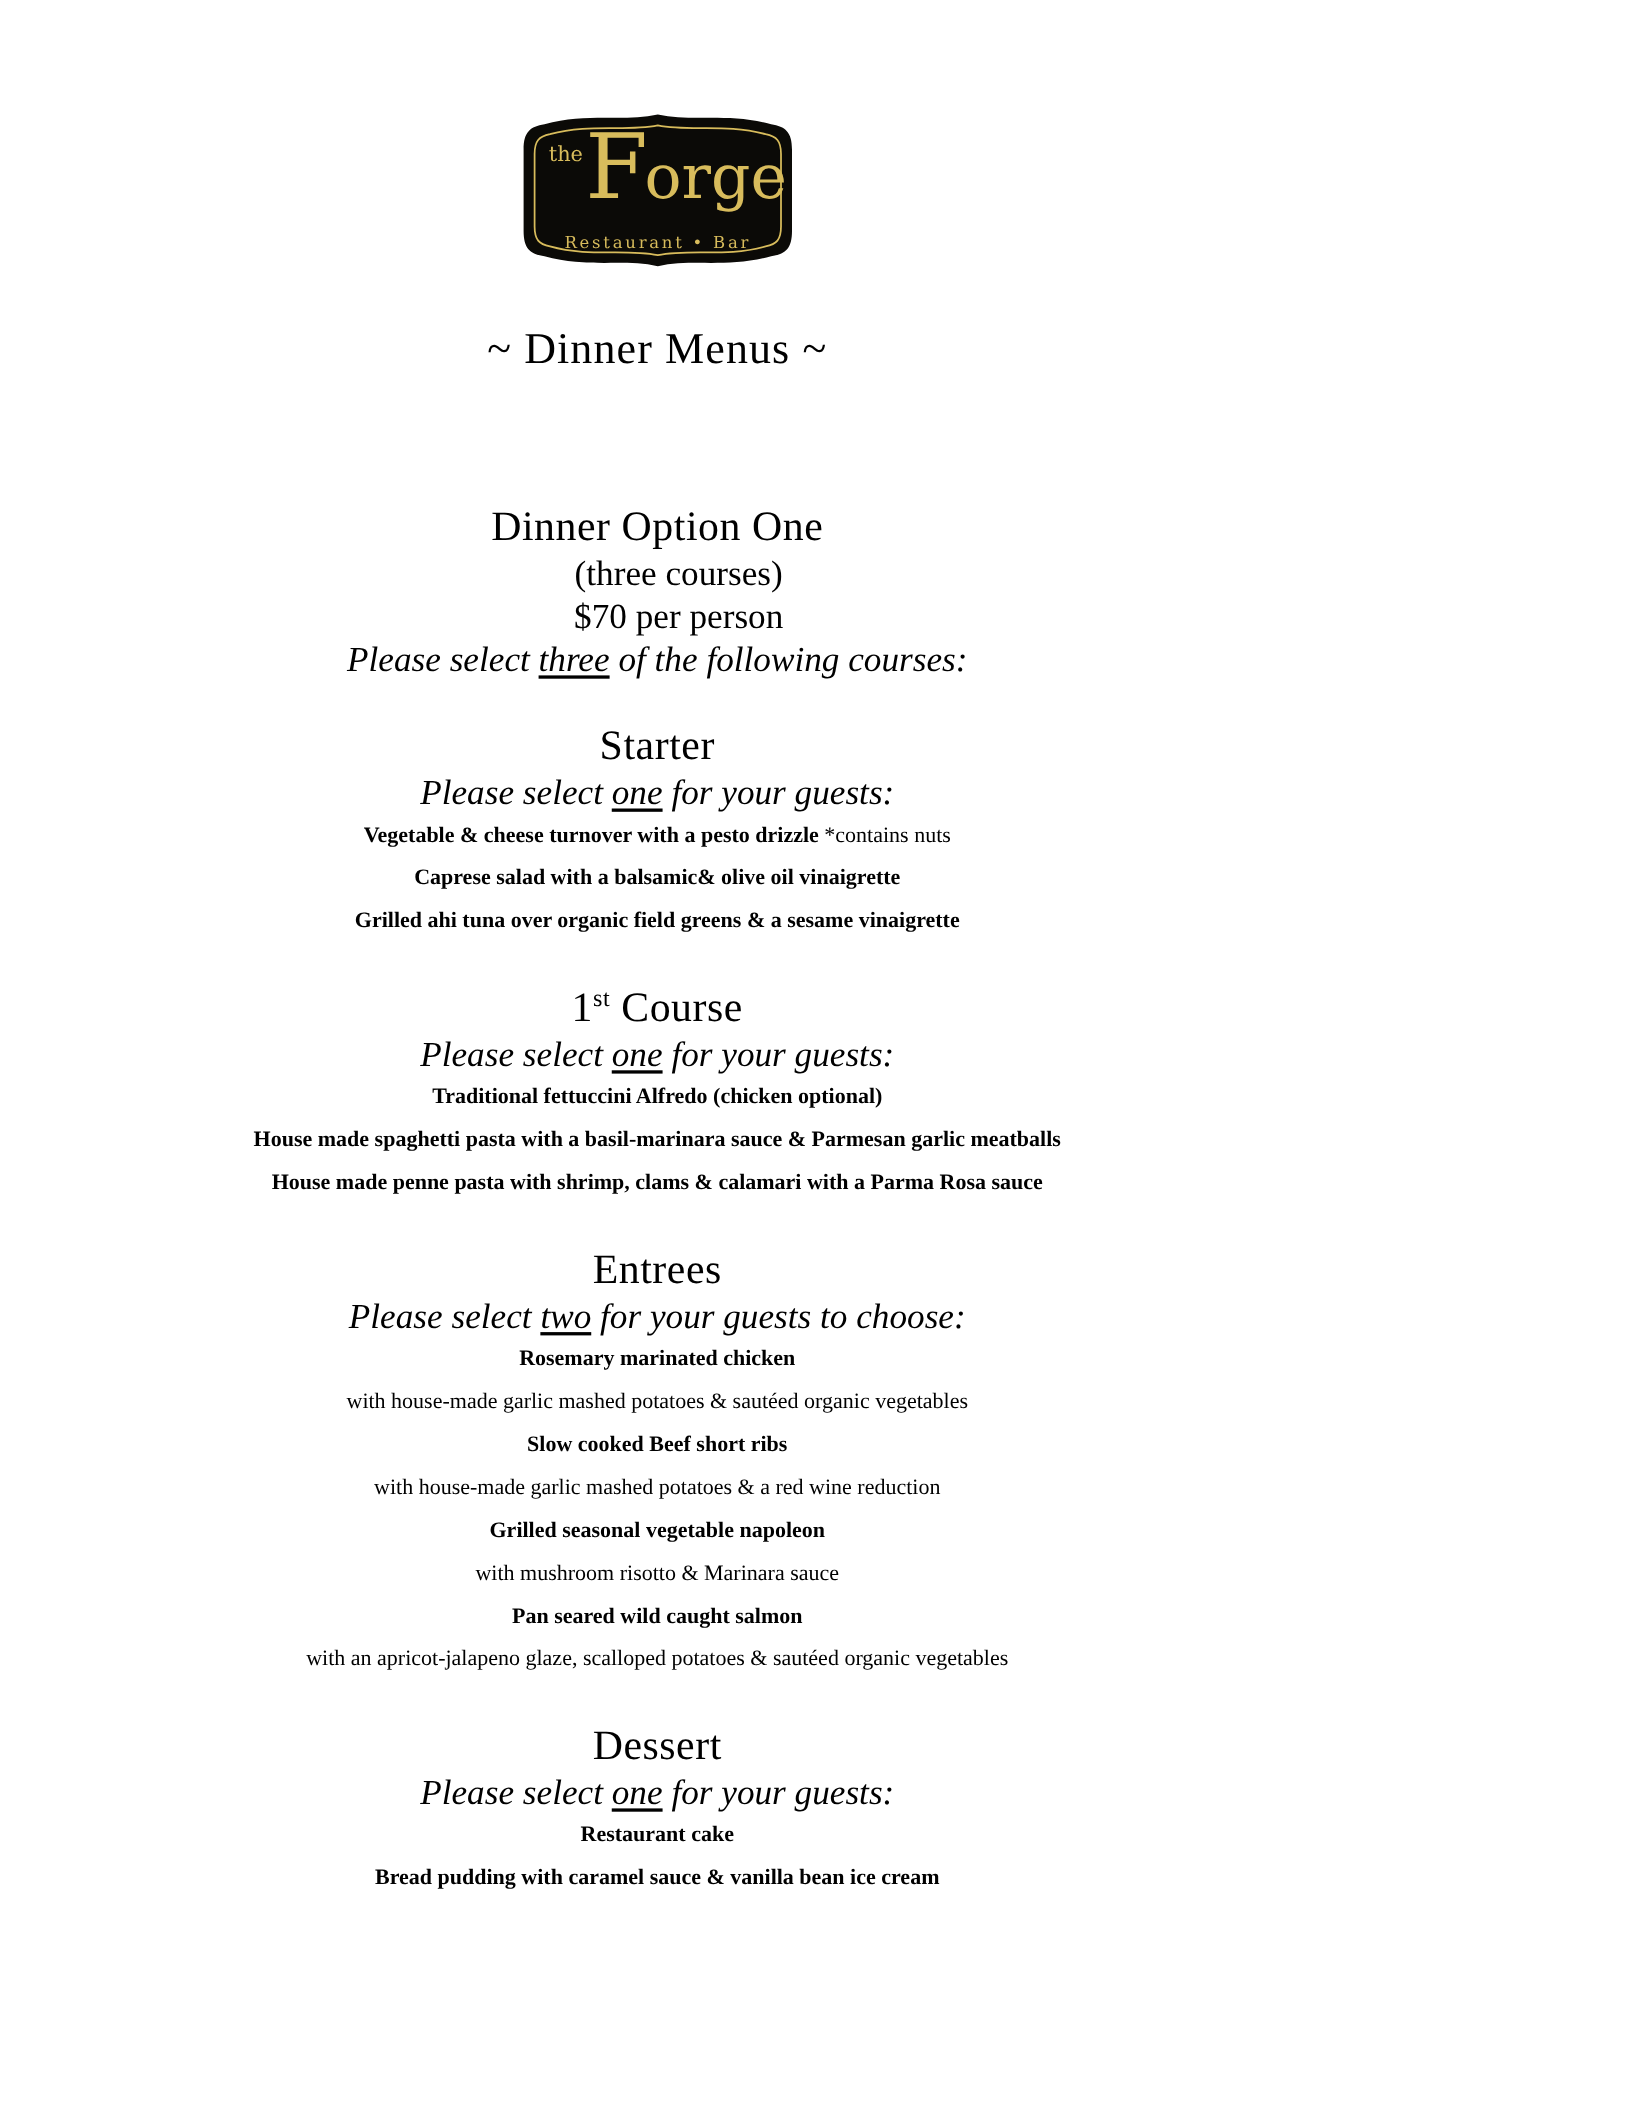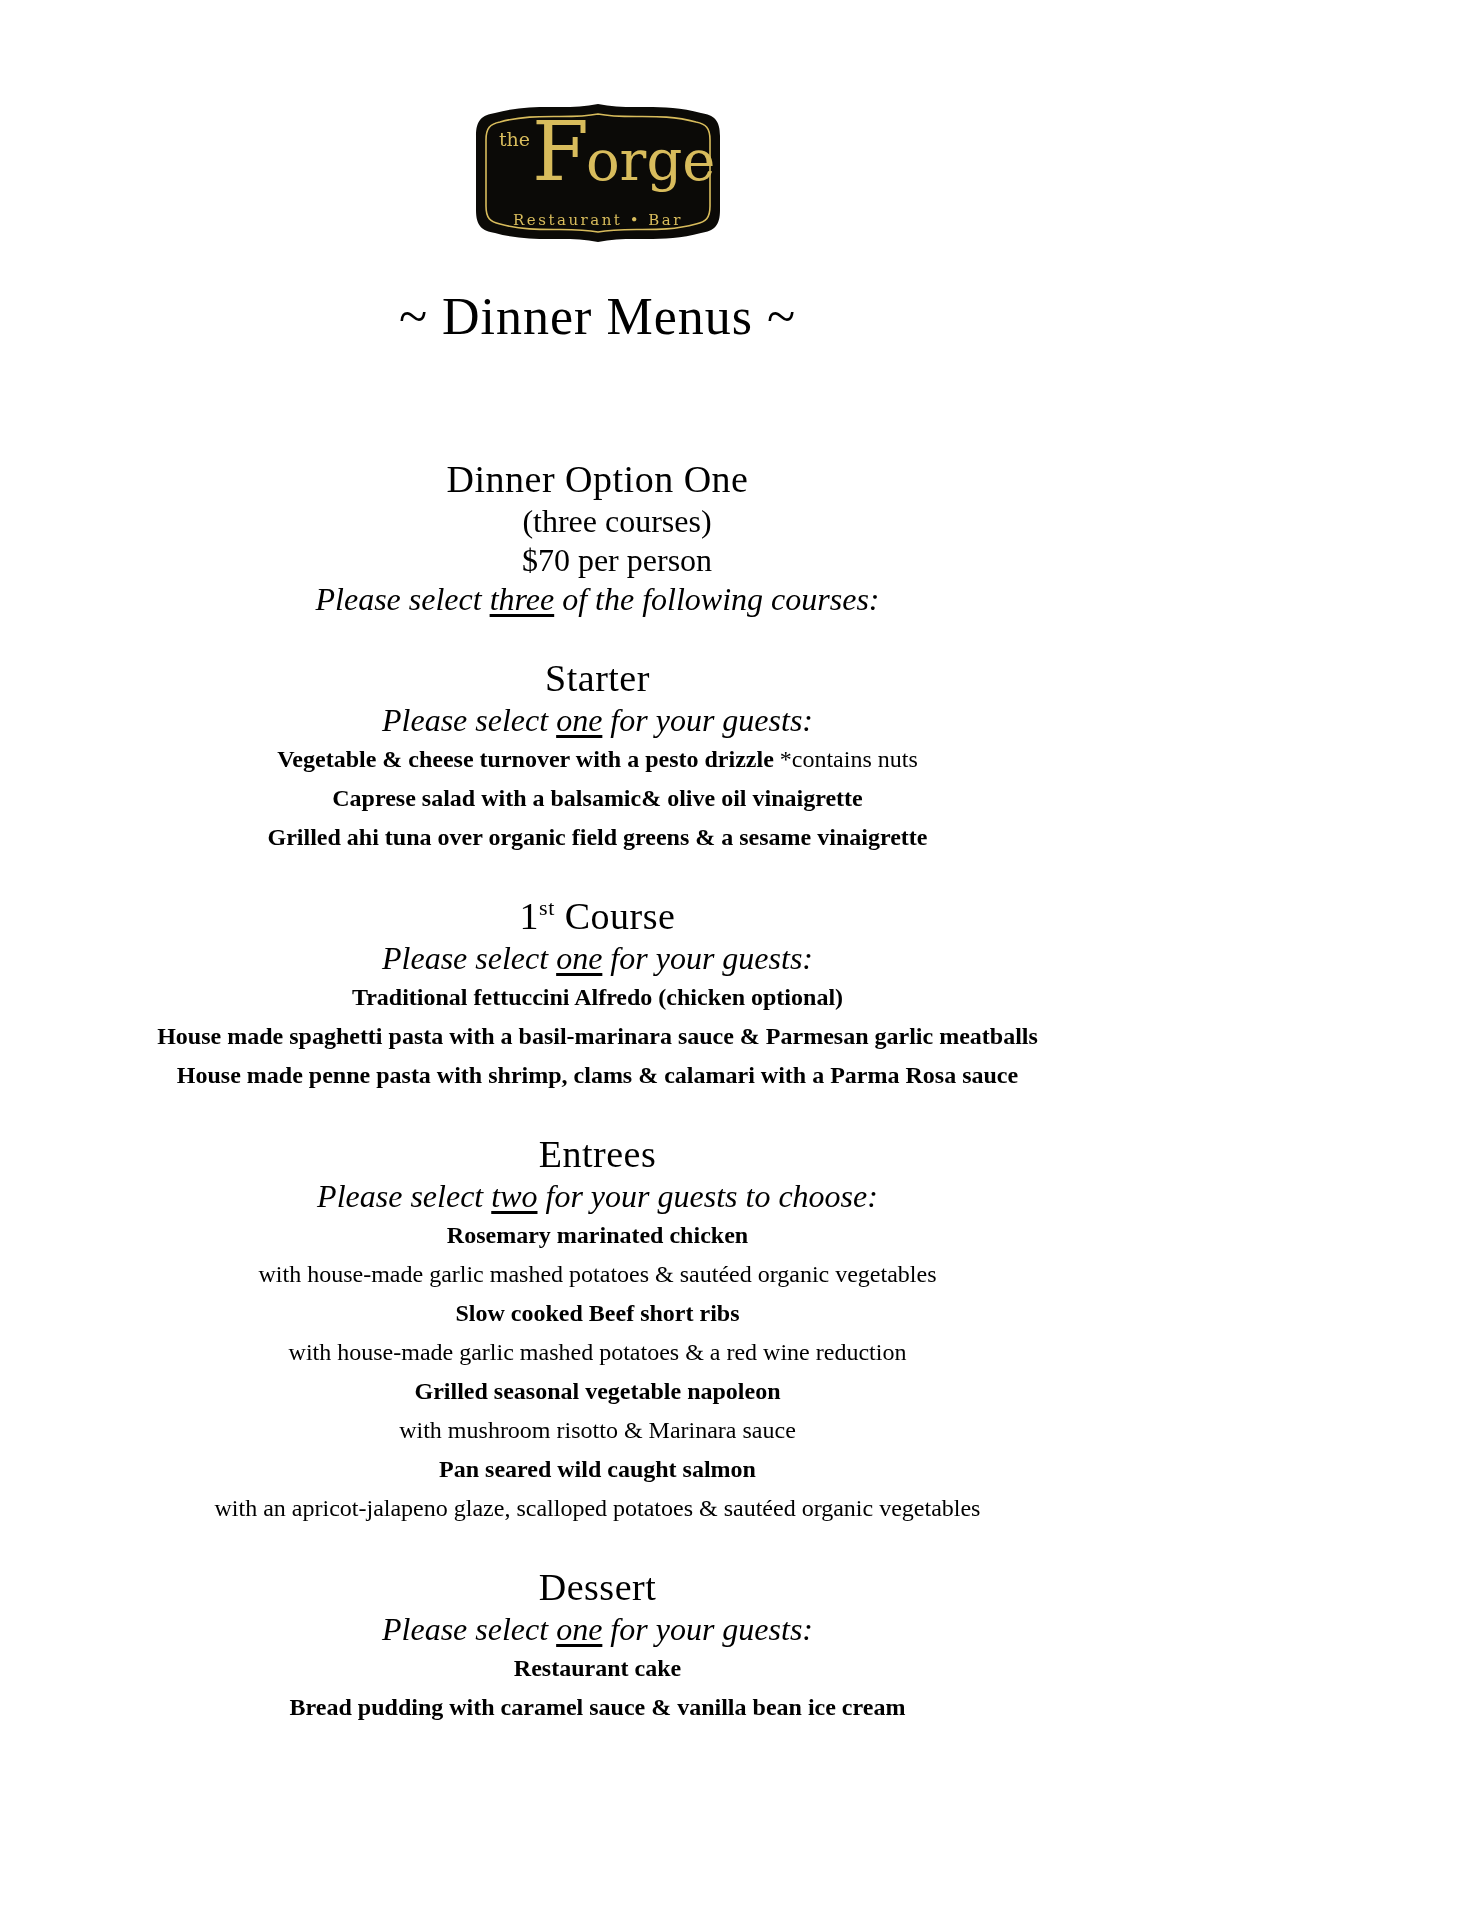--- a/index.html
+++ b/index.html
@@ -5,33 +5,33 @@
   html,body{margin:0;padding:0;}
   body{
     width:1484px;height:1920px;background:#ffffff;color:#000000;
     font-family:"Liberation Serif","DejaVu Serif",serif;
     overflow:hidden;
   }
   .page{width:1195px;height:1920px;text-align:center;box-sizing:border-box;padding-top:92px;}
   .logo{width:272px;margin:0 auto;}
   .logo svg{display:block;}
   .title{
-    font-size:52px;font-weight:normal;line-height:62px;margin:32px 0 0 0;
+    font-size:40px;font-weight:normal;line-height:62px;margin:32px 0 0 0;
     letter-spacing:1px;
   }
   .option{margin-top:108px;}
   .heading{
     font-size:38px;font-weight:normal;line-height:46px;margin:0;letter-spacing:0.5px;
   }
   .course .heading{margin-top:36px;}
   .heading sup{font-size:22px;vertical-align:super;line-height:0;}
   .line{font-size:32px;line-height:39px;margin-left:39px;}
   .select{font-size:32px;line-height:39px;font-style:italic;}
   .select .u{text-decoration:underline;text-underline-offset:4px;}
-  .item{font-size:24px;line-height:39px;}
+  .item{font-size:20px;line-height:39px;}
   .item .b{font-weight:bold;}
   .item .r{font-weight:normal;}
 </style>
 </head>
 <body>
 
 <div class="page">
 
   <div class="logo">
     <svg width="272" height="162" viewBox="0 0 272 162" xmlns="http://www.w3.org/2000/svg">

